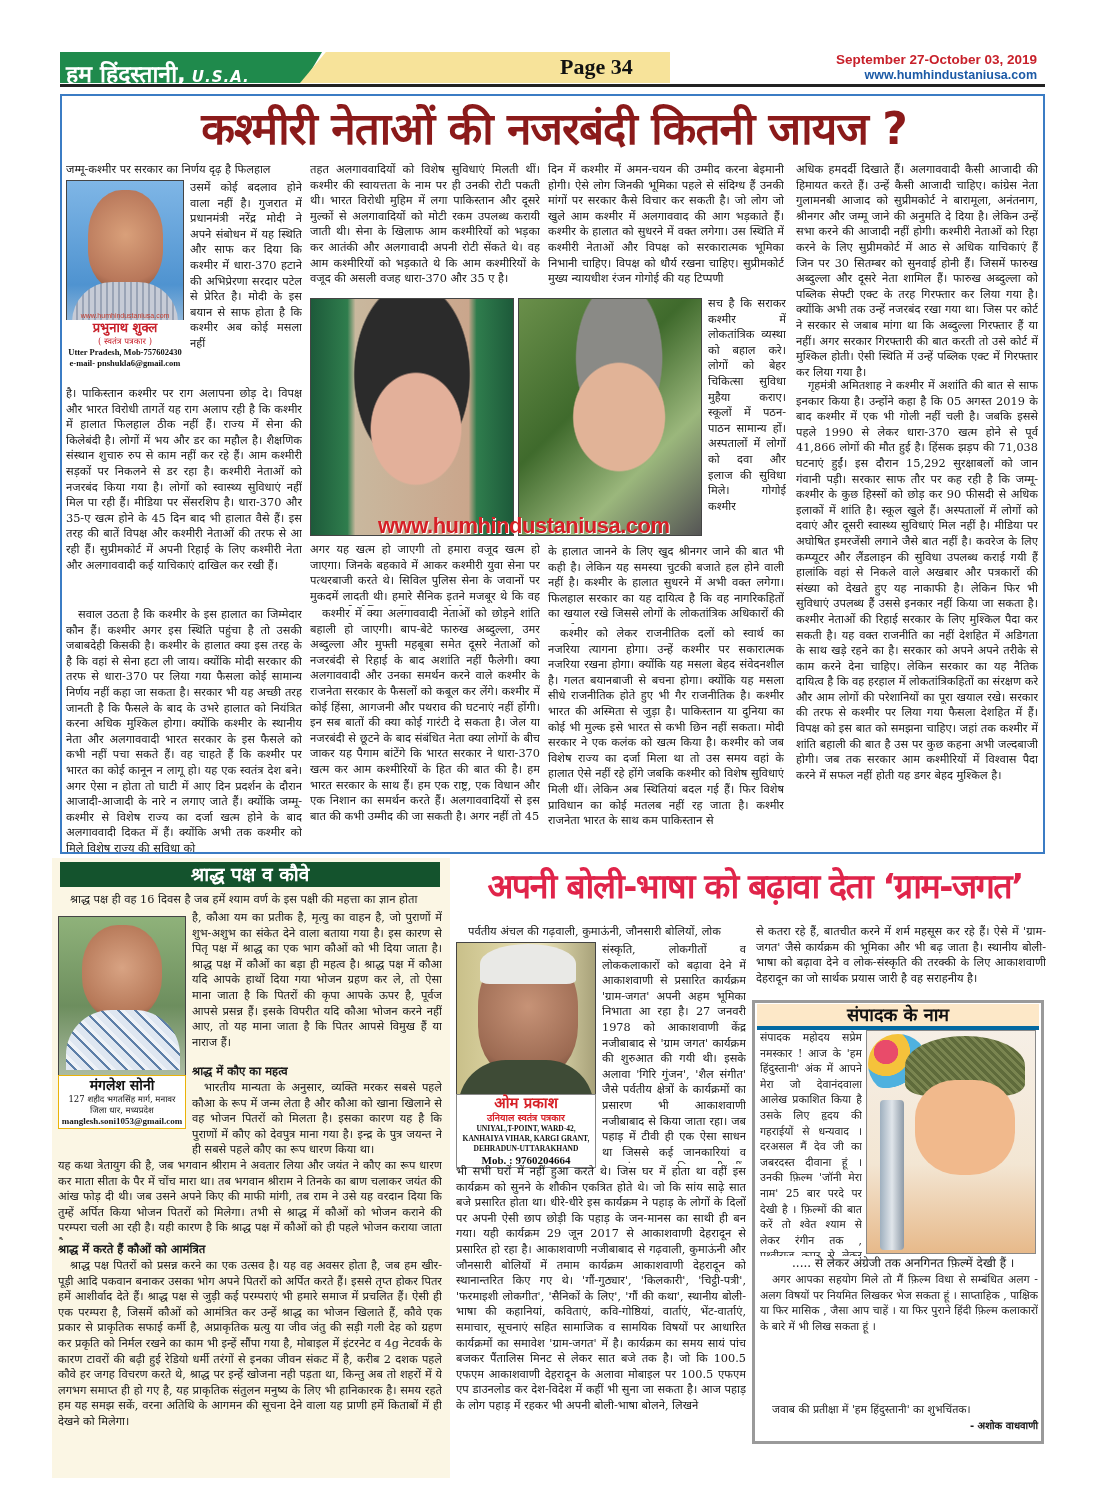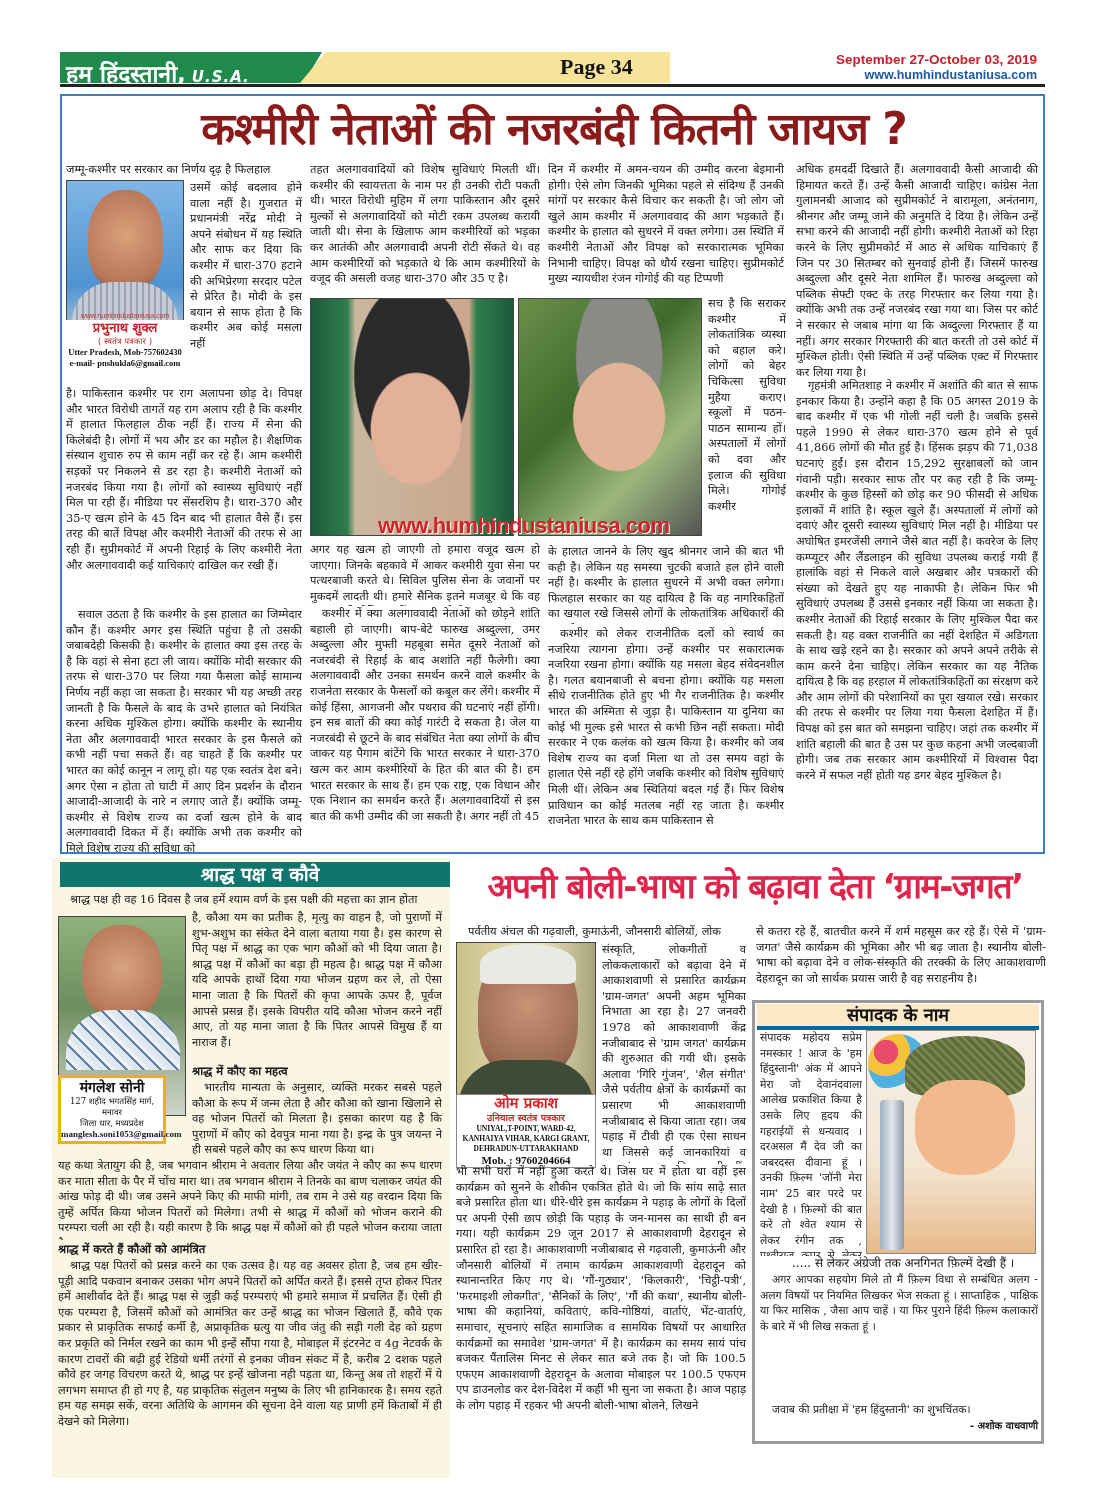--- a/index.html
+++ b/index.html
@@ -42,25 +42,25 @@
                  radial-gradient(ellipse at 50% 32%, #2b2b2b 0 40%, transparent 41%),
                  linear-gradient(90deg,#1d5a3a 0%,#2f7d4d 18%,#c9b89e 22%,#caa68c 78%,#2f7d4d 82%,#1d5a3a 100%); }
   .photo-omar { left:518px; top:298px; width:184px; height:238px;
      background: radial-gradient(ellipse at 55% 50%, #e1b397 0 32%, transparent 33%),
                  radial-gradient(ellipse at 55% 25%, #8a8a86 0 30%, transparent 31%),
                  linear-gradient(135deg,#6a8f4a 0%,#3f6a2c 40%,#9bb77c 70%,#555 100%); }
   .photo-watermark { left:378px; top:513px; width:330px; font-family:"Liberation Sans", sans-serif; font-weight:bold; font-size:22px; color:#d61f26; letter-spacing:-0.5px; white-space:nowrap; text-shadow:1px 1px 0 #fff; }
 
   
   .shr-box { left:52px; top:858px; width:398px; height:620px; background:#fbf6e4; }
-  .shr-banner { left:60px; top:862px; width:380px; height:25px; background:#0f766e; color:#fff; text-align:center; font-family:"DejaVu Sans", sans-serif; font-weight:bold; font-size:19px; line-height:25px;padding-left:10px; }
+  .shr-banner { left:60px; top:862px; width:380px; height:25px; background:#14532d; color:#fff; text-align:center; font-family:"DejaVu Sans", sans-serif; font-weight:bold; font-size:19px; line-height:25px; }
   .author2 { left:58px; top:916px; width:128px; height:200px; background:linear-gradient(180deg,#8fb27a 0%, #6d8e5e 45%, #cfd5c9 100%); }
   .author2-face { left:82px; top:925px; width:80px; height:95px; border-radius:45%; background:radial-gradient(circle at 50% 45%, #d8a383 0%, #b67858 70%, #6b4333 100%); }
   .author2-shirt { left:66px; top:1010px; width:114px; height:60px; border-radius:45px 45px 0 0; background:repeating-linear-gradient(45deg,#dfe7f1 0 6px,#5d7fa8 6px 8px,#eef2f7 8px 12px); }
-  .author2-caption { left:58px; top:1075px; width:108px; background:#fff; text-align:center; border:3px solid #eab308; box-sizing:border-box; padding:1px 0; }
+  .author2-caption { left:58px; top:1075px; width:128px; background:#fff; text-align:center; border:1px solid #eab308; box-sizing:border-box; padding:1px 0; }
   .author2-name { font-family:"DejaVu Sans", sans-serif; font-weight:bold; font-size:14px; line-height:17px; color:#111; }
   .author2-line { font-size:8.5px; line-height:11px; color:#111; }
   .author2-email { font-family:"Liberation Serif", serif; font-weight:bold; font-size:9px; line-height:11px;text-align:center; }
   .sub-h { font-family:"DejaVu Sans", sans-serif; font-weight:bold; font-size:11.5px; }
 
   
   .gj-headline { left:455px; top:862px; width:600px; text-align:center; font-family:"DejaVu Sans", sans-serif; font-weight:bold; color:#e0244a; font-size:34px; line-height:48px; letter-spacing:-1.5px; white-space:nowrap; }
   .author3 { left:456px; top:942px; width:140px; height:200px; background:linear-gradient(90deg,#c9c08a 0%,#ece4b8 60%,#a8a27a 100%); }
   .author3-face { left:478px; top:948px; width:100px; height:130px; border-radius:45% 45% 40% 40%; background:radial-gradient(circle at 50% 45%, #c79377 0%, #9c6a52 70%, #5b3e30 100%); }
   .author3-hair { left:480px; top:944px; width:96px; height:40px; border-radius:50% 50% 10% 10%; background:#e9e9e6; }

